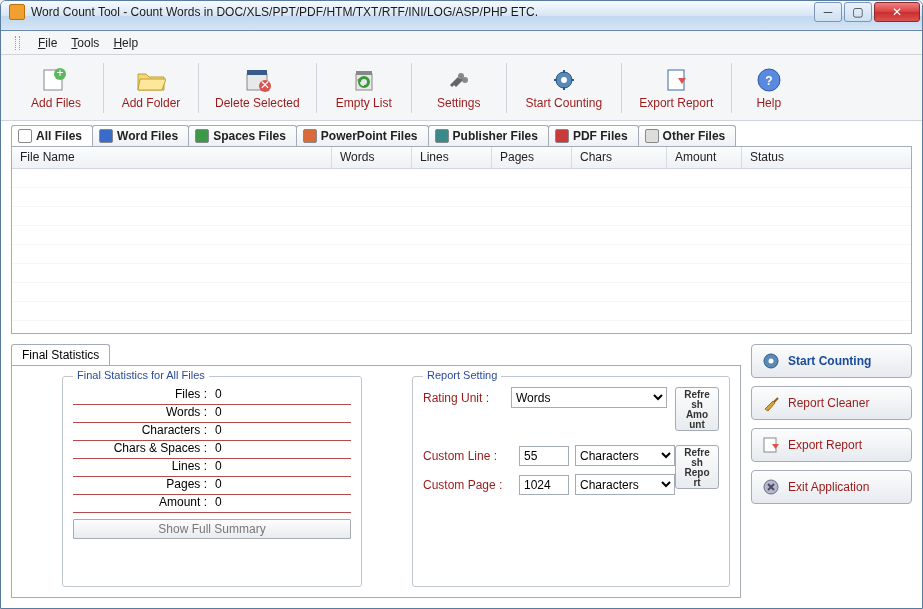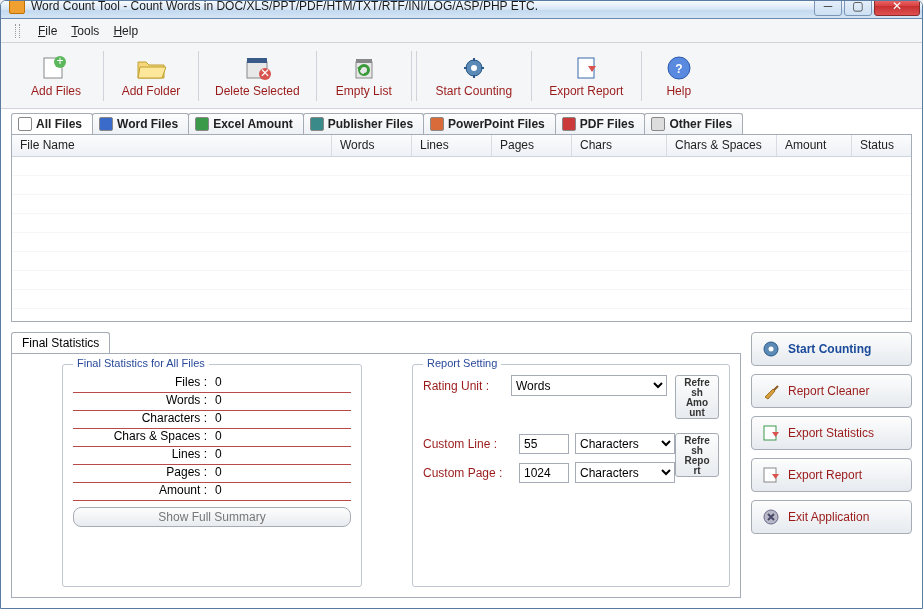--- a/index.html
+++ b/index.html
@@ -1,20 +1,20 @@
 <!DOCTYPE html>
 <html><head>
 <meta charset="utf-8">
 <style>
 * { box-sizing: border-box; margin: 0; padding: 0; font-family: "Segoe UI", Tahoma, sans-serif; font-size: 12px; }
 body { background: #f0f0f0; width: 923px; height: 609px; overflow: hidden; }
 
 .window { width: 923px; height: 609px; background: #fff; border: 1px solid #5a7ba0; border-radius: 6px 6px 0 0; overflow: hidden; display: flex; flex-direction: column; }
 
-.titlebar { height: 18px; background: linear-gradient(#f7fbff, #d6e5f5 50%, #c0d8ef 51%, #d6e5f5); display: flex; align-items: center; padding: 0 2px 7px 8px; border-bottom: 1px solid #6b8aaf; }
+.titlebar { height: 30px; background: linear-gradient(#f7fbff, #d6e5f5 50%, #c0d8ef 51%, #d6e5f5); display: flex; align-items: center; padding: 0 2px 7px 8px; border-bottom: 1px solid #6b8aaf; }
 .titlebar .app-icon { width: 16px; height: 16px; background: #f0a030; border: 1px solid #c07000; border-radius: 2px; margin-right: 6px; }
 .titlebar .title { flex: 1; color: #1a1a1a; }
 .winbtns { display: flex; gap: 2px; }
 .winbtn { width: 28px; height: 20px; border: 1px solid #7a95b5; border-radius: 3px; background: linear-gradient(#eaf2fb,#cde0f2); display: flex; align-items: center; justify-content: center; font-size: 12px; color: #333; }
 .winbtn.close { width: 46px; background: linear-gradient(#f08080,#d94040 50%,#c62f2f 51%,#e05050); color: #fff; border-color: #8a2a2a; }
 
 .menubar { height: 24px; display: flex; align-items: center; gap: 14px; padding: 0 14px; background: #f5f6f8; border-bottom: 1px solid #d0d4da; }
 .menubar span { color: #222; }
 .menubar span u { text-decoration: underline; }
 .menubar .grip { width: 5px; height: 14px; border-left: 1px dotted #999; border-right: 1px dotted #999; margin-right: 4px; }
@@ -38,21 +38,21 @@
 .left-col { flex: 1; display: flex; flex-direction: column; }
 .bottom-tabs { display: flex; }
 .btab { border: 1px solid #a5acb5; border-bottom: none; padding: 3px 10px; background: #f4f6fa; border-radius: 3px 3px 0 0; margin-right: -1px; }
 .btab.active { background: #fff; }
 .panels { display: flex; gap: 10px; border: 1px solid #a5acb5; padding: 10px; flex: 1; }
 .group { border: 1px solid #bfc6cf; border-radius: 3px; padding: 10px; position: relative; flex: 1; margin-left: 40px; }
 .group .legend { position: absolute; top: -8px; left: 10px; background: #fff; padding: 0 4px; color: #2a4a9a; font-size: 11px; }
 .stat-row { display: flex; border-bottom: 1px solid #b84a4a; height: 18px; }
 .stat-row .sl { flex: 1; text-align: right; padding-right: 4px; }
 .stat-row .sv { width: 140px; padding-left: 4px; }
-.sumbtn { margin-top: 6px; width: 100%; height: 20px; border: 1px solid #a5acb5; background: linear-gradient(#fdfdfd,#e8ebef); color: #777; border-radius: 8px; }
+.sumbtn { margin-top: 6px; width: 100%; height: 20px; border: 1px solid #a5acb5; background: linear-gradient(#fdfdfd,#e8ebef); color: #777; border-radius: 1px; }
 
 .report .row { display: flex; align-items: center; margin-bottom: 8px; gap: 6px; }
 .report .lbl { color: #9a1a1a; width: 82px; }
 .report .lbl2 { color: #9a1a1a; }
 .report input[type=text] { border: 1px solid #a5acb5; height: 20px; padding: 0 4px; }
 .report select { border: 1px solid #a5acb5; height: 21px; background: #fff; }
 .sidebtn { width: 44px; height: 44px; border: 1px solid #a5acb5; background: linear-gradient(#fdfdfd,#e8ebef); border-radius: 3px; font-size: 10px; font-weight: bold; color: #333; line-height: 1; padding: 2px; word-break: break-all; }
 
 .right-col { width: 190px; display: flex; flex-direction: column; gap: 8px; }
 .bigbtn { height: 34px; border: 1px solid #a5acb5; border-radius: 4px; background: linear-gradient(#fdfdfd,#e6eaef); display: flex; align-items: center; padding: 0 10px; gap: 8px; color: #9a1a1a; font-size: 13px; }
@@ -123,20 +123,30 @@
             <rect x="6" y="3" width="16" height="4" fill="#888"></rect>
             <circle cx="14" cy="14" r="5" fill="none" stroke="#3a9a3a" stroke-width="2"></circle>
             <path d="M11 11 L17 17 M17 11 L11 17" stroke="#3a9a3a" stroke-width="0"></path>
             <path d="M10 14 A4 4 0 1 1 14 18" fill="none" stroke="#3a9a3a" stroke-width="2"></path>
             <polygon points="10,14 7,12 10,10" fill="#3a9a3a"></polygon>
           </svg>
         </div>
       <span>Empty List</span>
     </div>
     <div class="sep"></div>
+    <div class="toolbtn">
+      <div class="ico">
+          <svg width="28" height="24">
+            <path d="M6 18 L14 10 M10 18 L18 10" stroke="#666" stroke-width="3"></path>
+            <circle cx="16" cy="8" r="3" fill="#888"></circle>
+            <circle cx="20" cy="12" r="3" fill="#888"></circle>
+          </svg>
+        </div>
+      <span>Settings</span>
+    </div>
     <div class="sep"></div>
     <div class="toolbtn" style="min-width:110px">
       <div class="ico">
           <svg width="28" height="24">
             <circle cx="14" cy="12" r="8" fill="#5a8ab5" stroke="#2a5a8a"></circle>
             <circle cx="14" cy="12" r="3" fill="#fff"></circle>
             <g stroke="#2a5a8a" stroke-width="2">
               <line x1="14" y1="2" x2="14" y2="5"></line>
               <line x1="14" y1="19" x2="14" y2="22"></line>
               <line x1="4" y1="12" x2="7" y2="12"></line>
@@ -172,48 +182,47 @@
     <div class="ftab active">
         <div class="ftico" style="background:#fff"></div>
         <span>All Files</span>
       </div>
     <div class="ftab">
         <div class="ftico" style="background:#3a6aca"></div>
         <span>Word Files</span>
       </div>
     <div class="ftab">
         <div class="ftico" style="background:#3a9a4a"></div>
-        <span>Excel Amount</span>
+        <span>Spaces Files</span>
+      </div>
+    <div class="ftab">
+        <div class="ftico" style="background:#d96a3a"></div>
+        <span>PowerPoint Files</span>
       </div>
     <div class="ftab">
         <div class="ftico" style="background:#3a8a8a"></div>
         <span>Publisher Files</span>
-      </div>
-    <div class="ftab">
-        <div class="ftico" style="background:#d96a3a"></div>
-        <span>PowerPoint Files</span>
       </div>
     <div class="ftab">
         <div class="ftico" style="background:#ca3a3a"></div>
         <span>PDF Files</span>
       </div>
     <div class="ftab">
         <div class="ftico" style="background:#ddd"></div>
         <span>Other Files</span>
       </div>
   </div>
 
   <div class="grid-area">
     <div class="grid-head">
       <div class="gh" style="width:320px">File Name</div>
       <div class="gh" style="width:80px">Words</div>
       <div class="gh" style="width:80px">Lines</div>
       <div class="gh" style="width:80px">Pages</div>
       <div class="gh" style="width:95px">Chars</div>
-      <div class="gh" style="width:110px">Chars &amp; Spaces</div>
       <div class="gh" style="width:75px">Amount</div>
       <div class="gh" style="flex:1;border-right:none">Status</div>
     </div>
     <div class="grid-body"></div>
   </div>
 
   <div class="bottom">
     <div class="left-col">
       <div class="bottom-tabs">
         <div class="btab active">Final Statistics</div>
@@ -298,29 +307,20 @@
             <svg width="18" height="18">
               <path d="M3 15 L11 7 L13 9 L6 17 Z" fill="#d9a040" stroke="#a07020"></path>
               <line x1="12" y1="8" x2="16" y2="4" stroke="#8a5a20" stroke-width="2"></line>
             </svg>
           </div>
         <span>Report Cleaner</span>
       </div>
       <div class="bigbtn">
         <div class="bico">
             <svg width="18" height="18">
-              <rect x="2" y="2" width="12" height="14" fill="#fff" stroke="#3a9a4a"></rect>
-              <polygon points="10,8 17,8 13.5,13" fill="#d9534f"></polygon>
-            </svg>
-          </div>
-        <span>Export Statistics</span>
-      </div>
-      <div class="bigbtn">
-        <div class="bico">
-            <svg width="18" height="18">
               <rect x="2" y="2" width="12" height="14" fill="#fff" stroke="#888"></rect>
               <polygon points="10,8 17,8 13.5,13" fill="#d9534f"></polygon>
             </svg>
           </div>
         <span>Export Report</span>
       </div>
       <div class="bigbtn">
         <div class="bico">
             <svg width="18" height="18">
               <circle cx="9" cy="9" r="7" fill="#b8b8c8" stroke="#6a6a8a"></circle>

